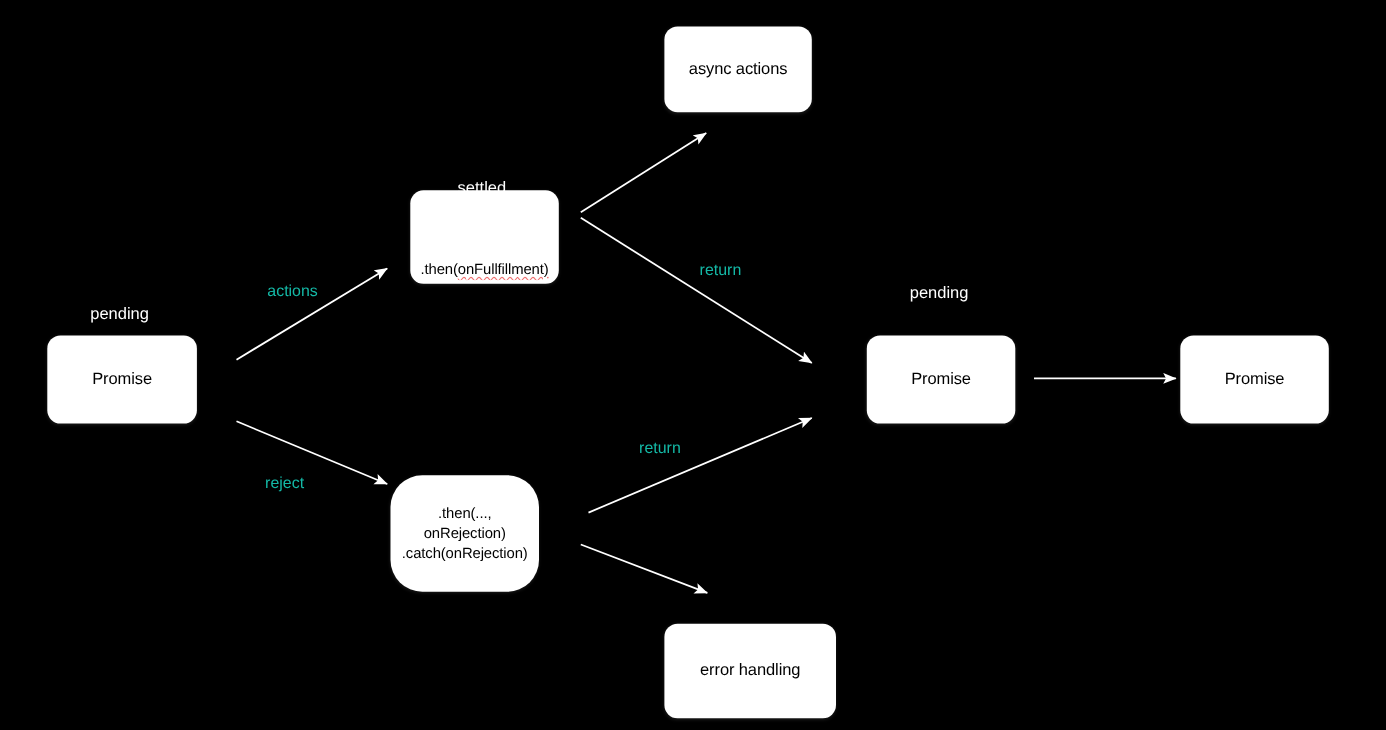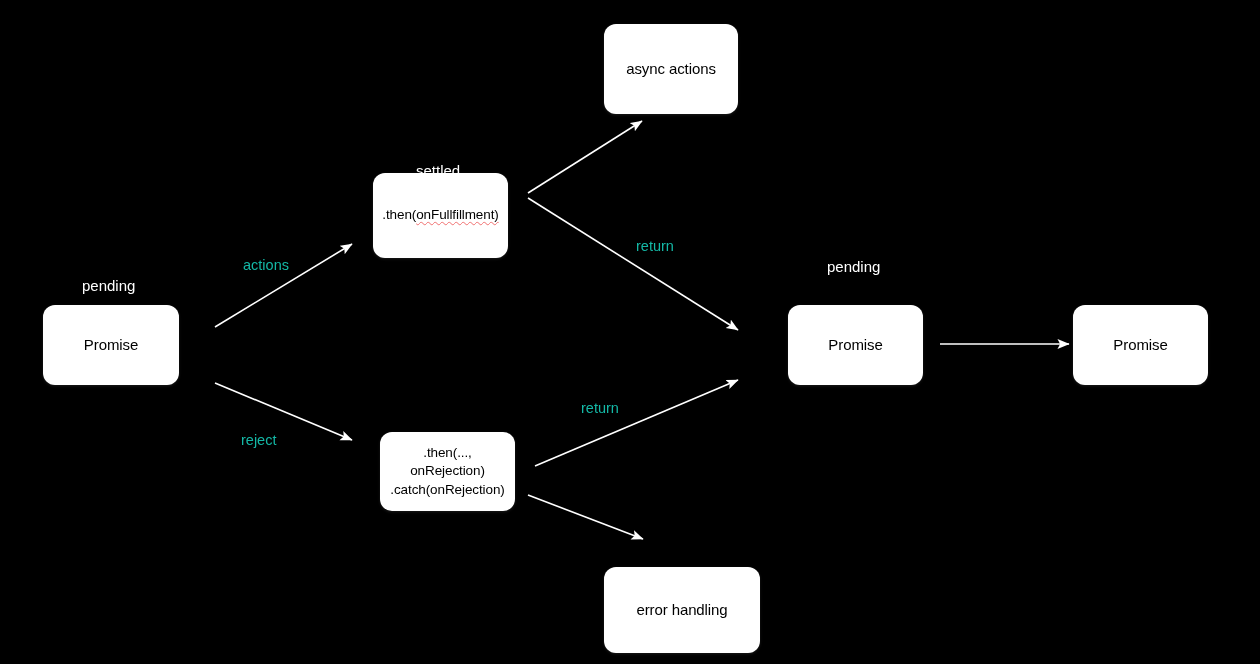--- a/index.html
+++ b/index.html
@@ -87,28 +87,28 @@
         <line x1="535" y1="466" x2="738" y2="380" stroke="#ffffff" stroke-width="1.6" marker-end="url(#arrowhead)"></line>
         <line x1="528" y1="495" x2="643" y2="539" stroke="#ffffff" stroke-width="1.6" marker-end="url(#arrowhead)"></line>
         <line x1="940" y1="344" x2="1069" y2="344" stroke="#ffffff" stroke-width="1.6" marker-end="url(#arrowhead)"></line>
       </g>
   </svg>
 
   <div id="node-layer">
       <div class="node" style="left: 43px; top: 305px; width: 136px; height: 80px;">
         <span class="node-label">Promise</span>
       </div>
-      <div class="node code" style="left: 373px; top: 173px; width: 135px; height: 85px;">
+      <div class="node code" style="left: 373px; top: 173px; width: 135px; height: 85px; align-items: flex-end;">
         <span class="node-label">.then(<span class="misspell">onFullfillment)</span></span>
       </div>
-      <div class="node code" style="left: 380px; top: 432px; width: 135px; height: 79px;">
+      <div class="node code" style="left: 355px; top: 432px; width: 135px; height: 106px; border-radius: 29px;">
         <span class="node-label">.then(..., onRejection)
 .catch(onRejection)</span>
       </div>
-      <div class="node" style="left: 604px; top: 24px; width: 134px; height: 90px;">
+      <div class="node" style="left: 604px; top: 24px; width: 134px; height: 78px;">
         <span class="node-label">async actions</span>
       </div>
       <div class="node" style="left: 604px; top: 567px; width: 156px; height: 86px;">
         <span class="node-label">error handling</span>
       </div>
       <div class="node" style="left: 788px; top: 305px; width: 135px; height: 80px;">
         <span class="node-label">Promise</span>
       </div>
       <div class="node" style="left: 1073px; top: 305px; width: 135px; height: 80px;">
         <span class="node-label">Promise</span>

